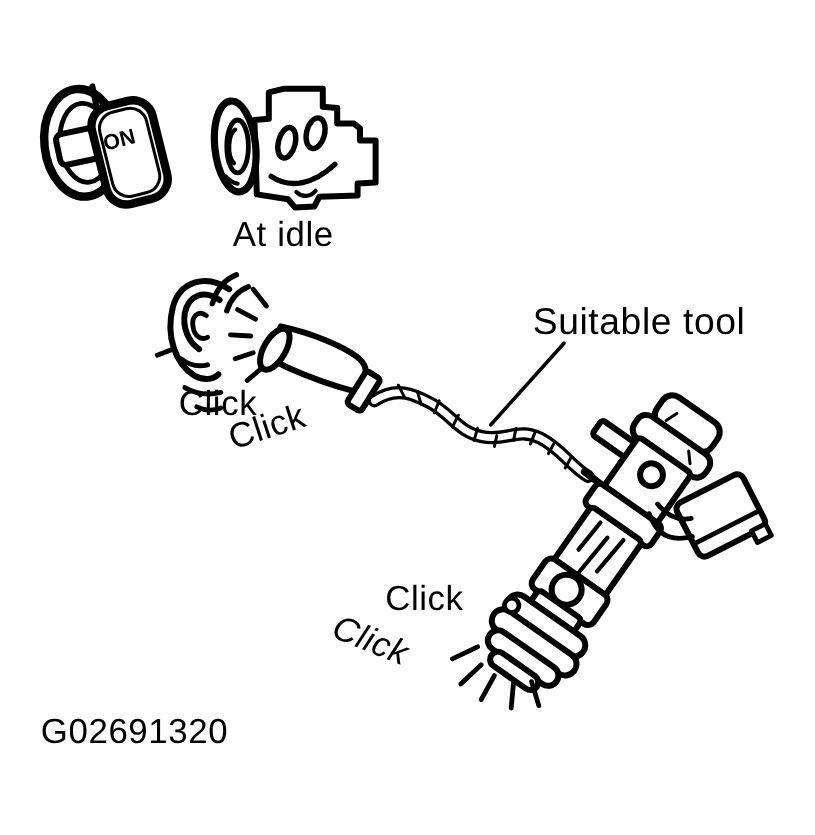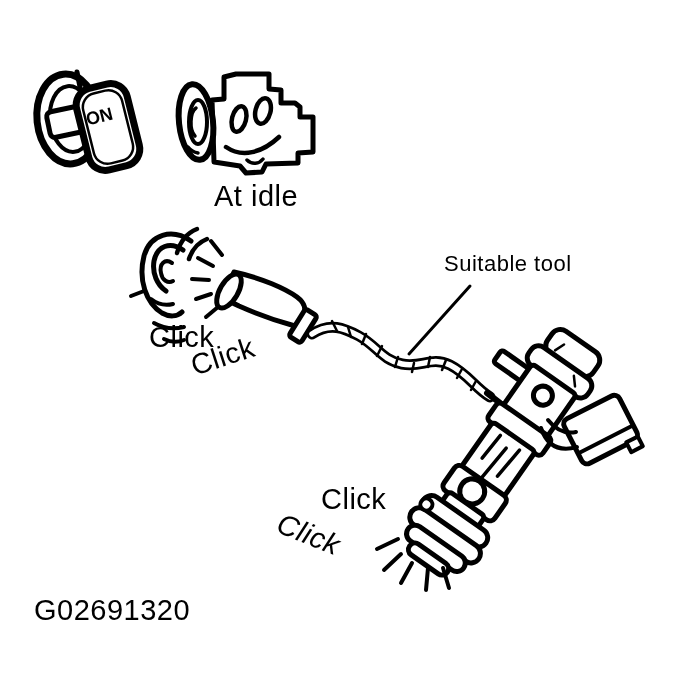--- a/index.html
+++ b/index.html
@@ -153,23 +153,23 @@
       <path d="M 398,539 L 377,549"></path>
       <path d="M 401,554 L 384,570"></path>
       <path d="M 412,563 L 401,583"></path>
       <path d="M 428,568 L 426,590"></path>
       <path d="M 443,568 L 449,588"></path>
     </g>
   </svg>
 
   <div class="label small-bold rot" style="left:84px; top:111px; transform:rotate(-14deg);">ON</div>
 
-  <div class="label" style="left:194px; top:181px;margin-left:20px;">At idle</div>
+  <div class="label" style="left:194px; top:181px;">At idle</div>
 
-  <div class="label" style="left:444px; top:252px; font-size:22px;">Suitable tool</div>
+  <div class="label" style="left:444px; top:252px; font-size:31px;">Suitable tool</div>
 
   <div class="label" style="left:149px; top:322px;">Click</div>
 
   <div class="label rot" style="left:187px; top:352px; transform:rotate(-18deg);">Click</div>
 
   <div class="label" style="left:321px; top:484px;">Click</div>
 
   <div class="label rot italic" style="left:284px; top:508px; transform:rotate(22deg);">Click</div>
 
   <div class="label" style="left:34px; top:595px;text-align:right;">G02691320</div>

